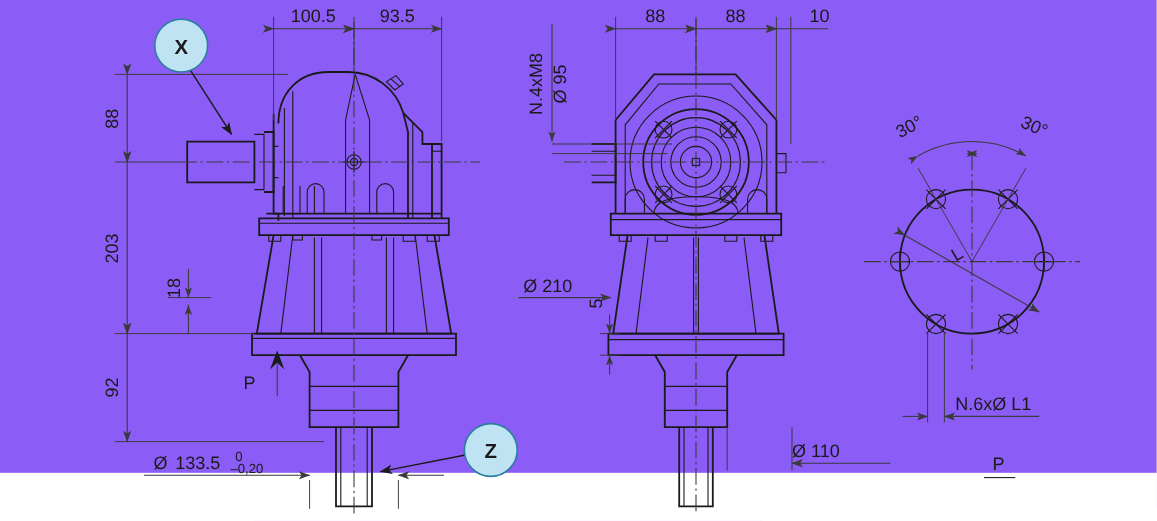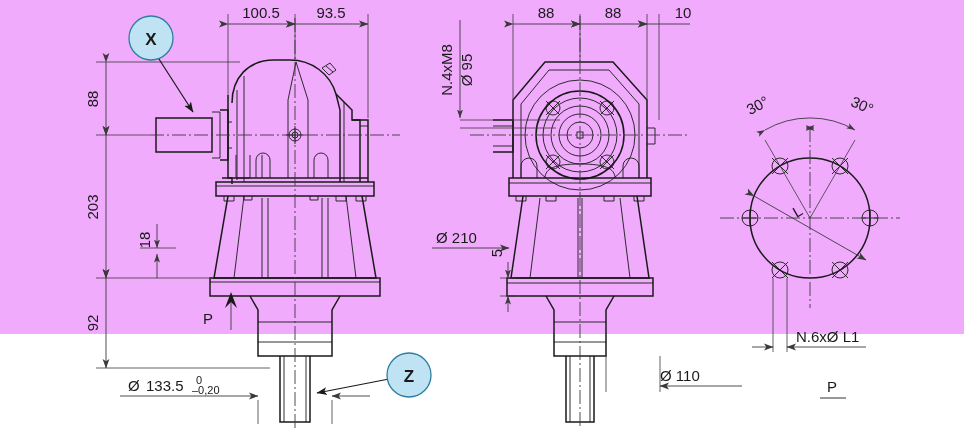--- a/index.html
+++ b/index.html
@@ -1,18 +1,18 @@
 <!DOCTYPE html>
 <html><head>
 <meta charset="utf-8">
 <style>
   html,body{margin:0;padding:0;background:#ffffff;}
   body{width:964px;height:434px;overflow:hidden;
        font-family:"Liberation Sans","DejaVu Sans",sans-serif;color:#1a1a1a;}
-  #stage{position:relative;width:964px;height:334px;background:#f0abfc;}
+  #stage{position:relative;width:964px;height:394px;background:#8b5cf6;}
   svg#dwg{position:absolute;left:0;top:0;width:964px;height:434px;}
   text{font-family:"Liberation Sans","DejaVu Sans",sans-serif;fill:#1a1a1a;}
   .dimtxt{font-size:15px;}
   .dimtxt-s{font-size:11px;}
   .balloon-txt{font-size:17px;font-weight:600;}
   .obj{fill:none;stroke:#1a1a1a;stroke-width:1.5;}
   .objthin{fill:none;stroke:#1a1a1a;stroke-width:0.9;}
   .dim{fill:none;stroke:#3a3a3a;stroke-width:0.9;}
   .ext{fill:none;stroke:#3a3a3a;stroke-width:0.8;}
   .ctr{fill:none;stroke:#3a3a3a;stroke-width:0.9;

